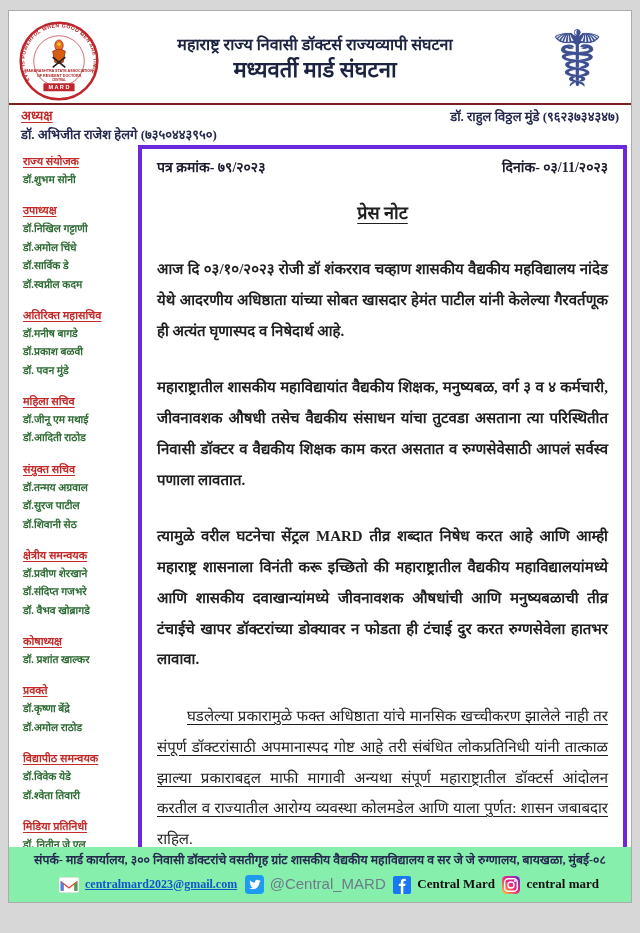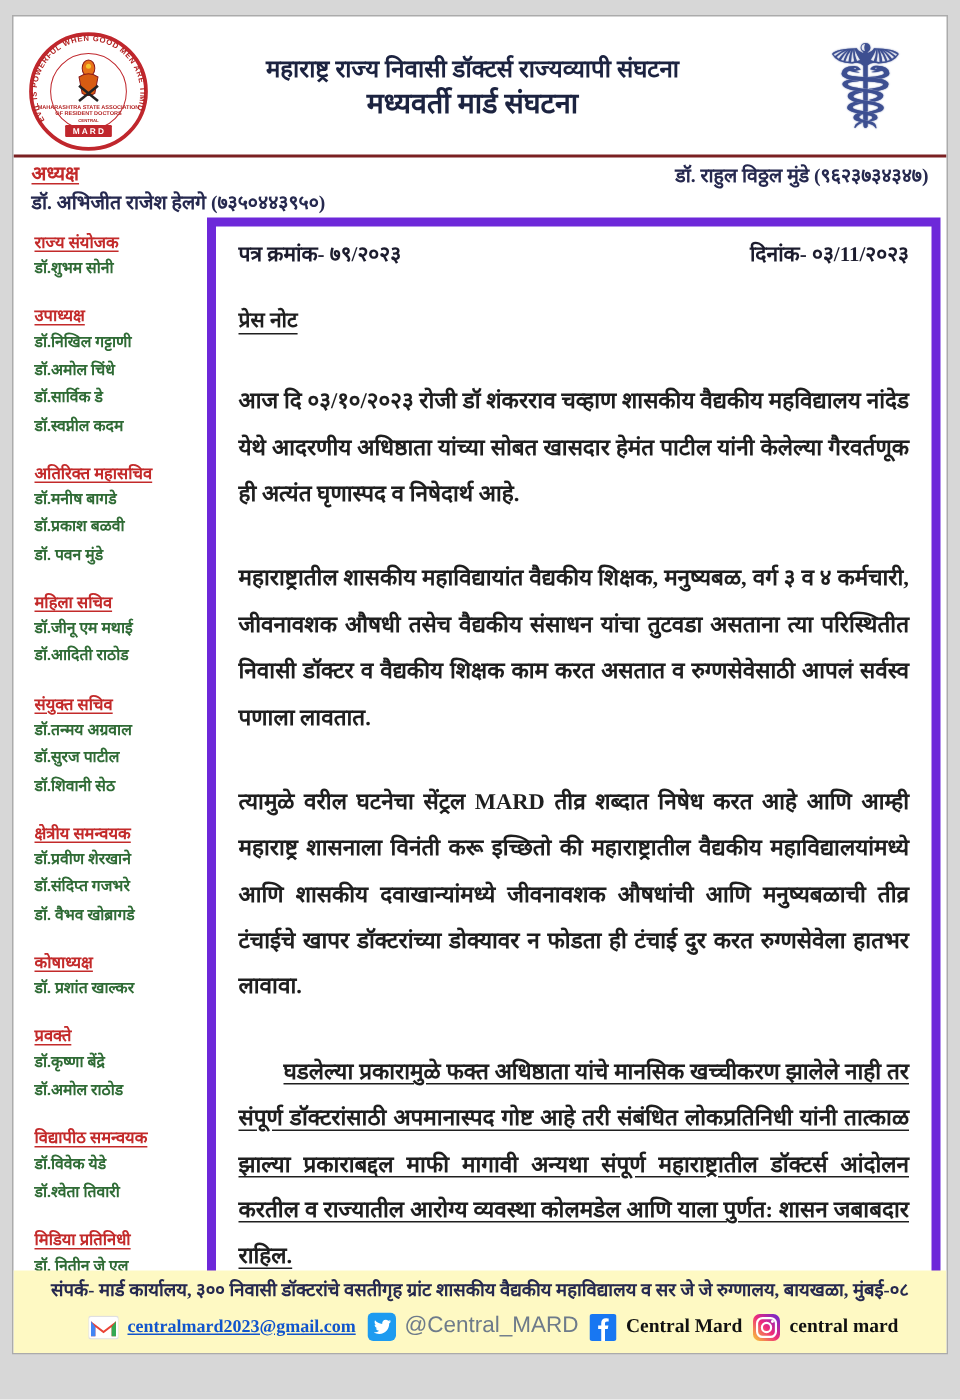--- a/index.html
+++ b/index.html
@@ -15,49 +15,49 @@
     background:#ffffff;
     border:1px solid #ababab;
     position:relative;
     overflow:hidden;
   }
   
   .hdr { display:flex; align-items:center; height:92px; padding:4px 8px 0 10px; }
   .logo-wrap { width:80px; height:82px; flex:0 0 auto; margin-top:4px; }
   .hdr-titles { flex:1; text-align:center; color:#1c2340; font-weight:bold; padding:0 2px; }
   .hdr-title1 { font-size:16px; line-height:1.45; }
-  .hdr-title2 { font-size:19px; line-height:1.3; }
+  .hdr-title2 { font-size:22px; line-height:1.3; }
   .caduceus { flex:0 0 auto; width:92px; text-align:center;
     font-family:"DejaVu Sans",sans-serif; font-size:78px; line-height:86px;
     color:#3d4f91; text-shadow:0 0 1px #3d4f91; }
   .red-rule { border-top:2.5px solid #7b2022; margin:0; }
   
   .officers { display:flex; justify-content:space-between; padding:1px 12px 2px 12px; }
   .off-title { color:#c32a2a; font-weight:bold; font-size:13px;
     text-decoration:underline; text-underline-offset:2px; }
   .off-name { color:#26294f; font-weight:bold; font-size:13px; margin-top:1px; }
   .off-right { text-align:right; }
   
   .main { display:flex; align-items:flex-start; }
   .sidebar { width:126px; flex:0 0 auto; padding:8px 4px 0 14px; }
   .sb-group { margin-bottom:13px; }
   .sb-title { color:#c32a2a; font-weight:bold; font-size:11px;
     text-decoration:underline; text-underline-offset:2px; margin-bottom:3px; white-space:nowrap; }
   .sb-name { color:#2f6b35; font-weight:bold; font-size:10.5px; line-height:1.75; white-space:nowrap; }
-  .letter { flex:1; border:6px solid #6d28d9; margin:0 4px 0 3px;
+  .letter { flex:1; border:4px solid #6d28d9; margin:0 4px 0 3px;
     min-height:714px; padding:8px 15px 10px 15px; color:#1f1f1f; }
   .ref-row { display:flex; justify-content:space-between; font-size:14px; font-weight:bold; color:#1c1c2e; }
-  .press-title { font-size:14px; font-weight:bold; margin-top:24px;
+  .press-title { text-align:center; font-size:18px; font-weight:bold; margin-top:24px;
     text-decoration:underline; text-underline-offset:4px; }
   .para { font-size:15px; font-weight:600; line-height:2.05; text-align:justify; margin-top:26px; }
   .para.first { margin-top:30px; }
-  .para.warn { text-decoration:underline; text-underline-offset:3px; font-weight:bold; text-indent:2em; }
+  .para.warn { text-decoration:underline; text-underline-offset:3px; font-weight:normal; text-indent:2em; }
   .thanks { text-align:center; font-weight:bold; font-size:15px; margin-top:34px; }
   
-  .footer { position:absolute; left:0; right:0; bottom:0; padding:4px 6px 8px 6px; background:#fef9c3; }
+  .footer { position:absolute; left:0; right:0; bottom:0; padding:4px 6px 8px 6px; background:#86efac; }
   .contact { text-align:center; font-size:12.3px; font-weight:bold; color:#26294f; }
   .social-row { display:flex; align-items:center; justify-content:space-between;
     padding:7px 26px 0 44px; }
   .social-item { display:flex; align-items:flex-start; gap:6px; }
   .email-link { color:#1155cc; font-weight:bold; font-size:12px;
     text-decoration:underline; }
   .tw-handle { color:#6e7b8a; font-size:15px; font-family:"Liberation Sans","DejaVu Sans",sans-serif; }
   .fb-name, .ig-name { color:#111; font-weight:bold; font-size:13px; }
   .icon-svg { display:block; }
 </style>

